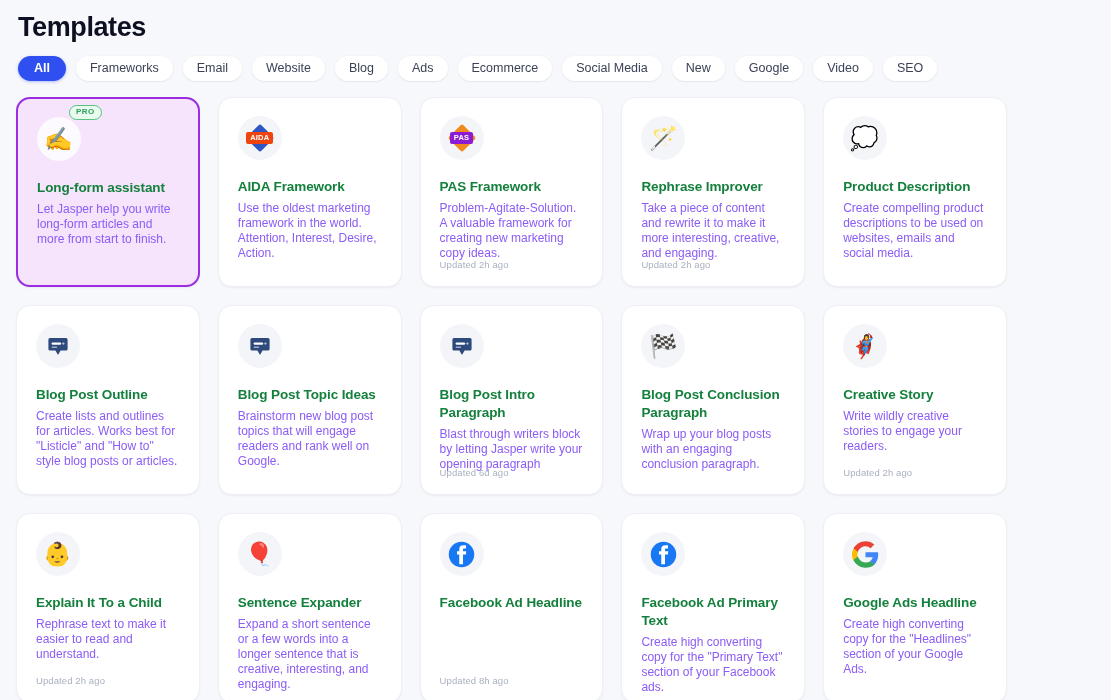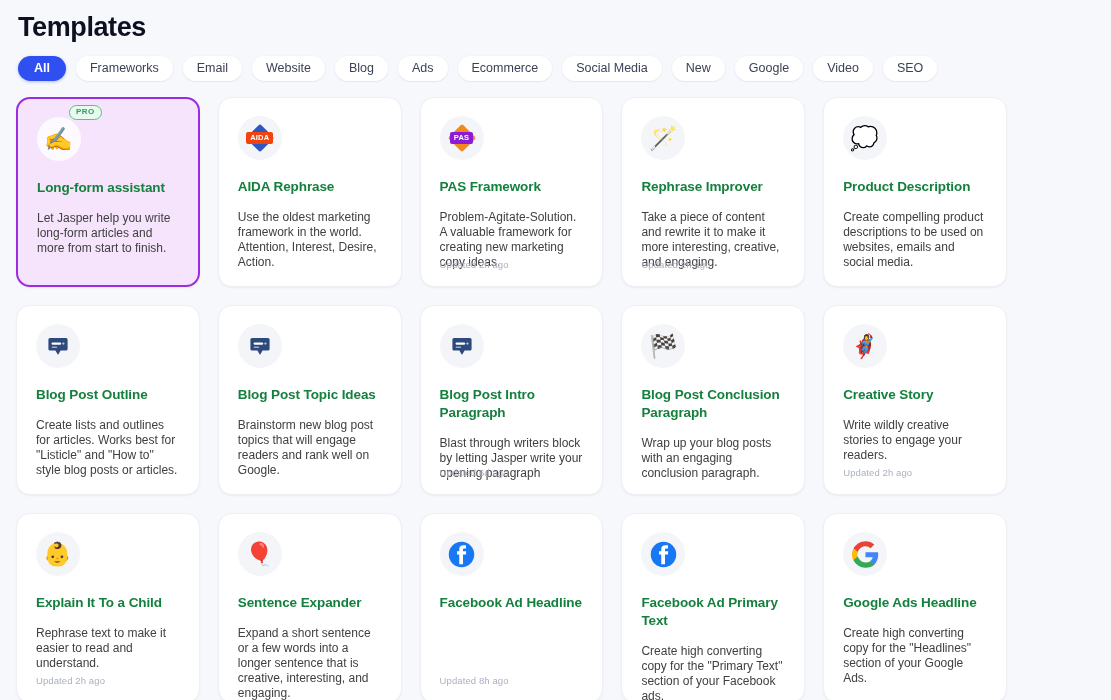--- a/index.html
+++ b/index.html
@@ -126,24 +126,24 @@
   .card-title {
     margin-top: 18px;
     font-size: 13.5px;
     font-weight: bold;
     color: #15803d;
     line-height: 18px;
     letter-spacing: -0.1px;
   }
 
   .card-desc {
-    margin-top: 14px;
+    margin-top: 5px;
     font-size: 12px;
     line-height: 15px;
-    color: #404040;
+    color: #8b5cf6;
   }
 
   .card-updated {
     position: absolute;
     left: 19px;
     bottom: 16px;
     font-size: 9.5px;
     color: #aab0c0;
     letter-spacing: 0.1px;
   }
@@ -213,21 +213,21 @@
         <div class="card-title">Long-form assistant</div>
         <div class="card-desc">Let Jasper help you write long-form articles and more from start to finish.</div>
       </div>
       <div class="card">
         <div class="icon-wrap">
           <span class="badge-diamond aida">
             <span class="dia"></span>
             <span class="lbl">AIDA</span>
           </span>
         </div>
-        <div class="card-title">AIDA Rephrase</div>
+        <div class="card-title">AIDA Framework</div>
         <div class="card-desc">Use the oldest marketing framework in the world. Attention, Interest, Desire, Action.</div>
       </div>
       <div class="card">
         <div class="icon-wrap">
           <span class="badge-diamond pas">
             <span class="dia"></span>
             <span class="lbl">PAS</span>
           </span>
         </div>
         <div class="card-title">PAS Framework</div>

